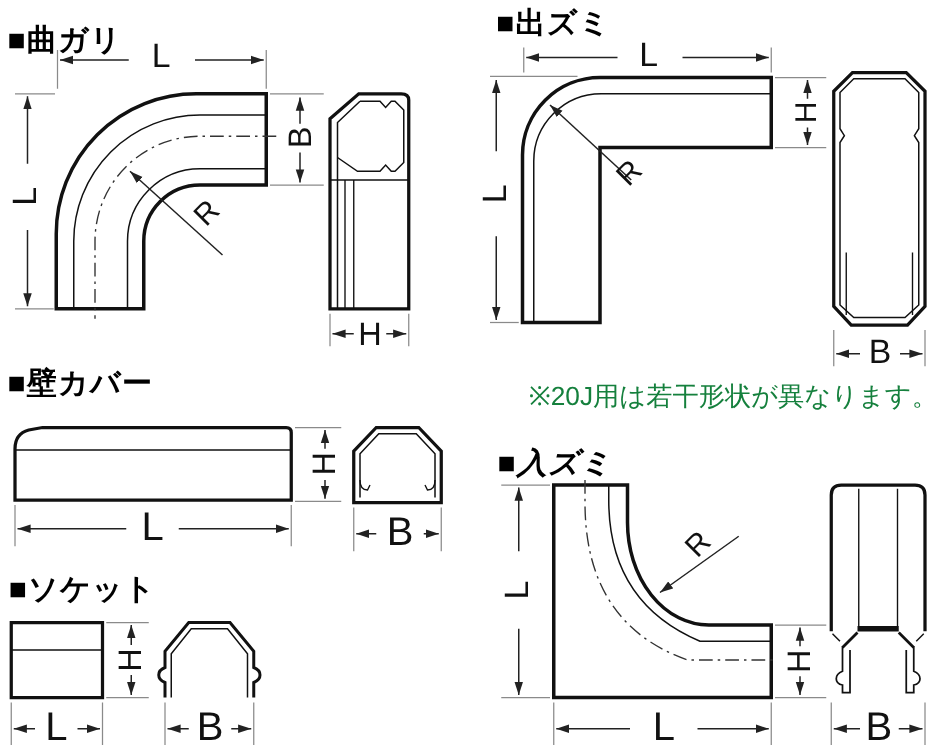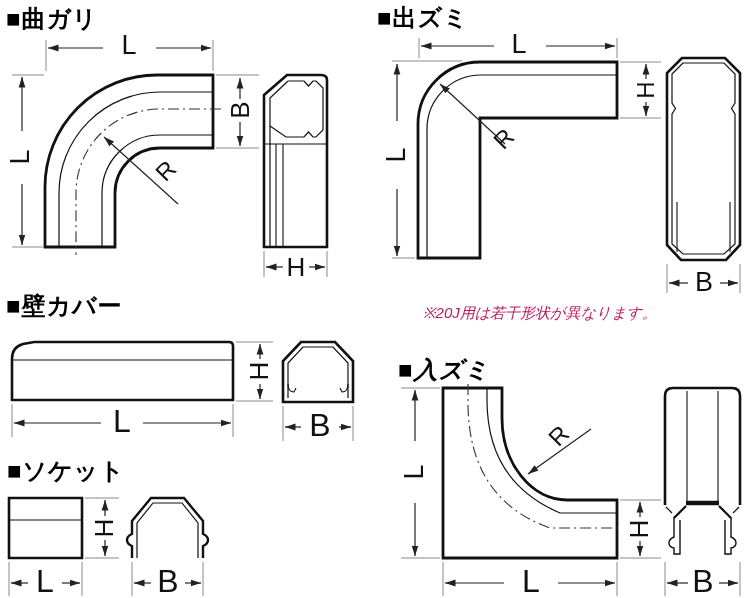--- a/index.html
+++ b/index.html
@@ -1,20 +1,20 @@
 <!DOCTYPE html>
 <html><head>
 <meta charset="utf-8">
 <style>
   html,body{margin:0;padding:0;background:#fff;}
   #stage{position:relative;width:750px;height:598px;background:#ffffff;overflow:hidden;
          font-family:"Liberation Sans",sans-serif;}
   #linework{position:absolute;left:0;top:0;}
   .heading{position:absolute;font-weight:bold;font-size:24px;color:#000;letter-spacing:1px;white-space:nowrap;}
-  .note{position:absolute;font-size:15px;color:#be185d;white-space:nowrap;font-style:italic;}
+  .note{position:absolute;font-size:21px;color:#15803d;white-space:nowrap;}
   .lbl{position:absolute;color:#111;white-space:nowrap;transform:translate(-50%,-50%);line-height:1;}
   .r90{transform:translate(-50%,-50%) rotate(-90deg);}
   .r45{transform:translate(-50%,-50%) rotate(-45deg);}
   .s24{font-size:24px;}
   .s26{font-size:26px;}
   .s27{font-size:27px;}
   .s32{font-size:32px;}
 </style>
 </head>
 <body>
@@ -201,22 +201,22 @@
   <g stroke="#8a8a8a" stroke-width="1">
     <line x1="665" y1="562" x2="665" y2="596"></line>
         <line x1="740" y1="562" x2="740" y2="596"></line>
     <g stroke="#222" stroke-width="1.2">
       <line x1="688" y1="583" x2="667" y2="583" marker-end="url(#ah)"></line>
       <line x1="719" y1="583" x2="738" y2="583" marker-end="url(#ah)"></line>
     </g>
   </g>
 </svg>
 
-<div class="heading" style="left:6px;top:3px;">■曲ガリ</div>
-<div class="heading" style="left:377px;top:2px;font-family:Liberation Mono, monospace;">■出ズミ</div>
+<div class="heading" style="left:6px;top:16px;">■曲ガリ</div>
+<div class="heading" style="left:397px;top:2px;font-family:Liberation Mono, monospace;">■出ズミ</div>
 <div class="heading" style="left:7px;top:455px;">■ソケット</div>
 <div class="heading" style="left:6px;top:290px;">■壁カバー</div>
 <div class="heading" style="left:398px;top:354px;font-style:italic;">■入ズミ</div>
 
 <div class="note" style="left:423px;top:302px;">※20J用は若干形状が異なります。</div>
 
 <span class="lbl s27" style="left:129px;top:45px;">L</span>
 <span class="lbl s27 r90" style="left:20px;top:157px;">L</span>
 <span class="lbl s26 r90" style="left:240px;top:110px;">B</span>
 <span class="lbl s24 r45" style="left:166px;top:171px;">R</span>

